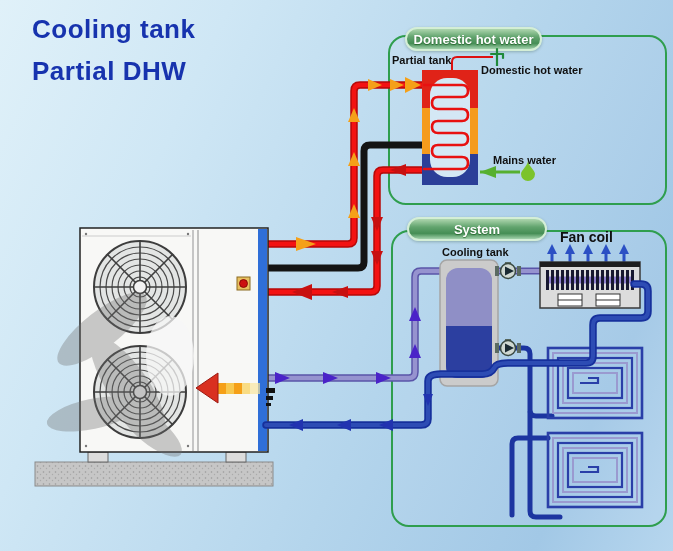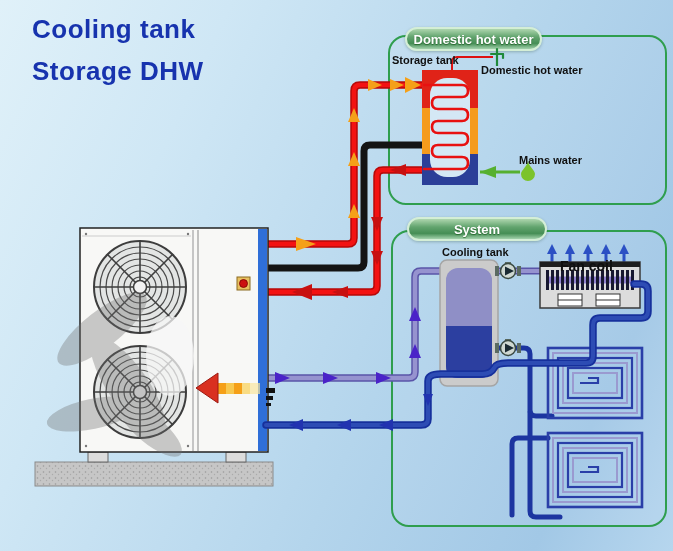--- a/index.html
+++ b/index.html
@@ -31,21 +31,21 @@
   }
   .lbl-lg{font-size:14px;}
   svg{display:block;}
 </style>
 </head>
 <body>
 
 <div id="stage">
 
   <div class="abs title" style="left:32px;top:14px;">Cooling tank</div>
-  <div class="abs title" style="left:32px;top:56px;">Storage DHW</div>
+  <div class="abs title" style="left:32px;top:56px;">Partial DHW</div>
 
   <div class="panel" style="left:388px;top:35px;width:275px;height:166px;"></div>
   <div class="panel" style="left:391px;top:230px;width:272px;height:293px;"></div>
   <div class="pill" style="left:405px;top:27px;width:133px;height:20px;">
     <span>Domestic hot water</span>
   </div>
   <div class="pill" style="left:407px;top:217px;width:136px;height:20px;text-align:right;">
     <span>System</span>
   </div>
 
@@ -257,19 +257,19 @@
     <polygon points="10,4.5 19,9 10,13.5" fill="#1a2a32"></polygon>
   </svg>
   <svg class="abs" style="left:495px;top:339px;" width="26" height="18" viewBox="0 0 26 18">
     <rect x="0" y="4" width="4" height="10" fill="#5a6a62"></rect>
     <rect x="22" y="4" width="4" height="10" fill="#5a6a62"></rect>
     <rect x="10" y="0" width="6" height="3" fill="#5a6a62"></rect>
     <circle cx="13" cy="9" r="7.5" fill="#cfd8d2" stroke="#3a4a42" stroke-width="1.5"></circle>
     <polygon points="10,4.5 19,9 10,13.5" fill="#1a2a32"></polygon>
   </svg>
 
-  <div class="lbl" style="left:392px;top:54px;">Storage tank</div>
+  <div class="lbl" style="left:392px;top:54px;">Partial tank</div>
   <div class="lbl" style="left:481px;top:64px;">Domestic hot water</div>
-  <div class="lbl" style="left:519px;top:154px;">Mains water</div>
+  <div class="lbl" style="left:493px;top:154px;">Mains water</div>
   <div class="lbl" style="left:442px;top:246px;">Cooling tank</div>
-  <div class="lbl lbl-lg" style="left:560px;top:229px;margin-top:29px;">Fan coil</div>
+  <div class="lbl lbl-lg" style="left:560px;top:229px;">Fan coil</div>
 
 </div>
 
 </body></html>

